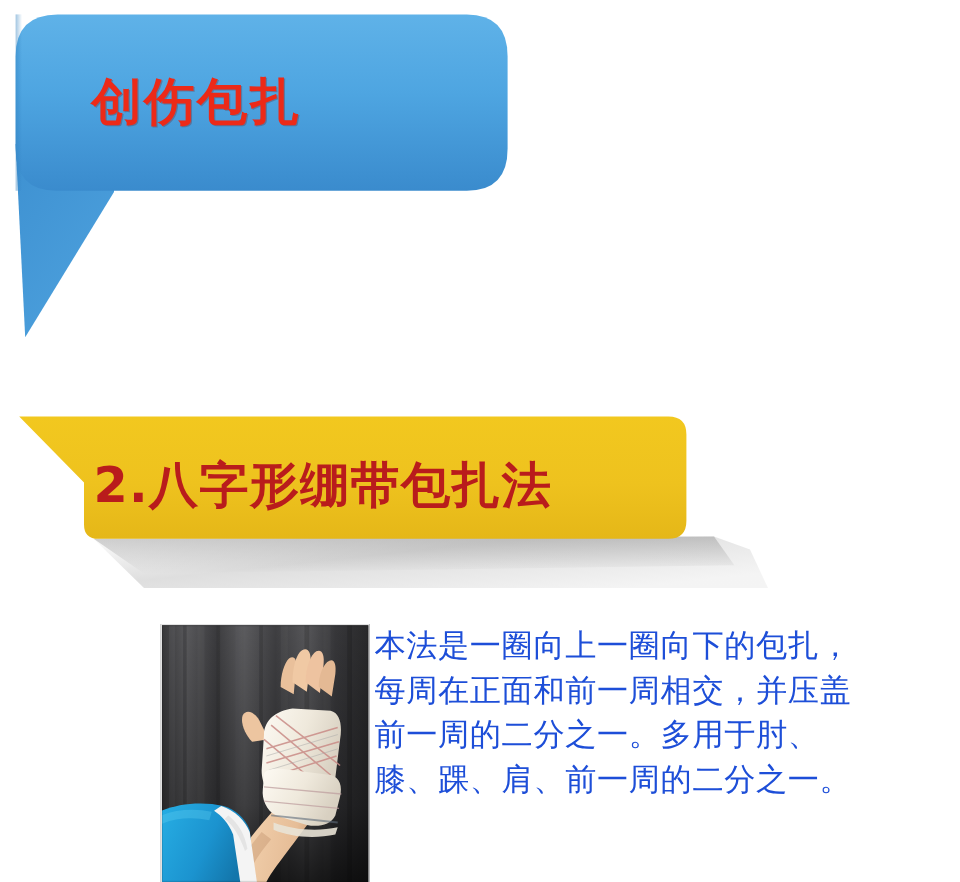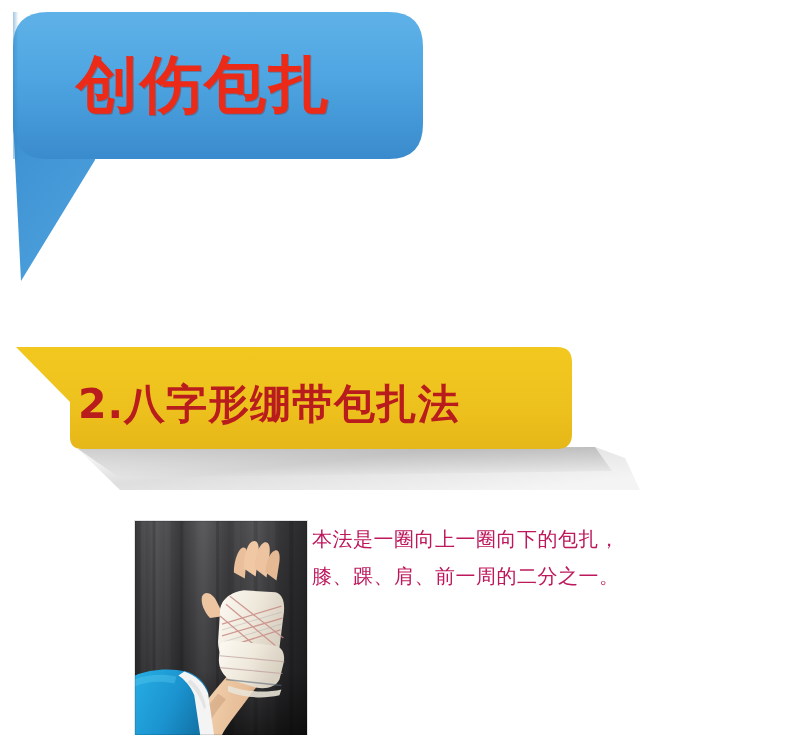--- a/index.html
+++ b/index.html
@@ -33,21 +33,21 @@
   #blue-title {
     position: absolute;
     left: 76px;
     top: 35px;
     width: 330px;
     height: 100px;
     display: flex;
     align-items: center;
     justify-content: flex-start;
     color: #ec2a18;
-    font-size: 62px;
+    font-size: 42px;
     font-weight: bold;
     letter-spacing: 2px;
     line-height: 1;
     font-family: "DejaVu Sans", "Liberation Sans", sans-serif;
     text-shadow: 1px 1px 0 rgba(120,15,5,0.28);
     white-space: nowrap;
   }
 
   
   #yellow-banner-group {
@@ -102,22 +102,22 @@
     height: 100%;
     display: block;
   }
 
   
   #body-text {
     position: absolute;
     left: 312px;
     top: 521px;
     width: 480px;
-    color: #be185d;
-    font-size: 20px;
+    color: #1d4ed8;
+    font-size: 26px;
     line-height: 37px;
     letter-spacing: 0.5px;
     font-family: "DejaVu Sans", "Liberation Sans", sans-serif;
   }
   #body-text .txt-line {
     white-space: nowrap;
     display: block;
   }
 </style>
 </head>
@@ -274,14 +274,16 @@
 
     <path d="M50,152 C62,156 70,164 74,174 L80,216 L66,216 L60,176 C56,166 50,160 44,156 Z" fill="#f4f4f4"></path>
     <path d="M56,160 C64,166 70,176 72,188 L70,190 C66,178 60,168 53,163 Z" fill="#d8d8d8" opacity="0.6"></path>
 
     <rect x="0" y="0" width="174" height="216" fill="none" stroke="#000" stroke-opacity="0.12" stroke-width="2"></rect>
   </svg>
 </figure>
 
 <div id="body-text">
   <span class="txt-line">本法是一圈向上一圈向下的包扎，</span>
+  <span class="txt-line">每周在正面和前一周相交，并压盖</span>
+  <span class="txt-line">前一周的二分之一。多用于肘、</span>
   <span class="txt-line">膝、踝、肩、前一周的二分之一。</span>
 </div>
 
 </body></html>

